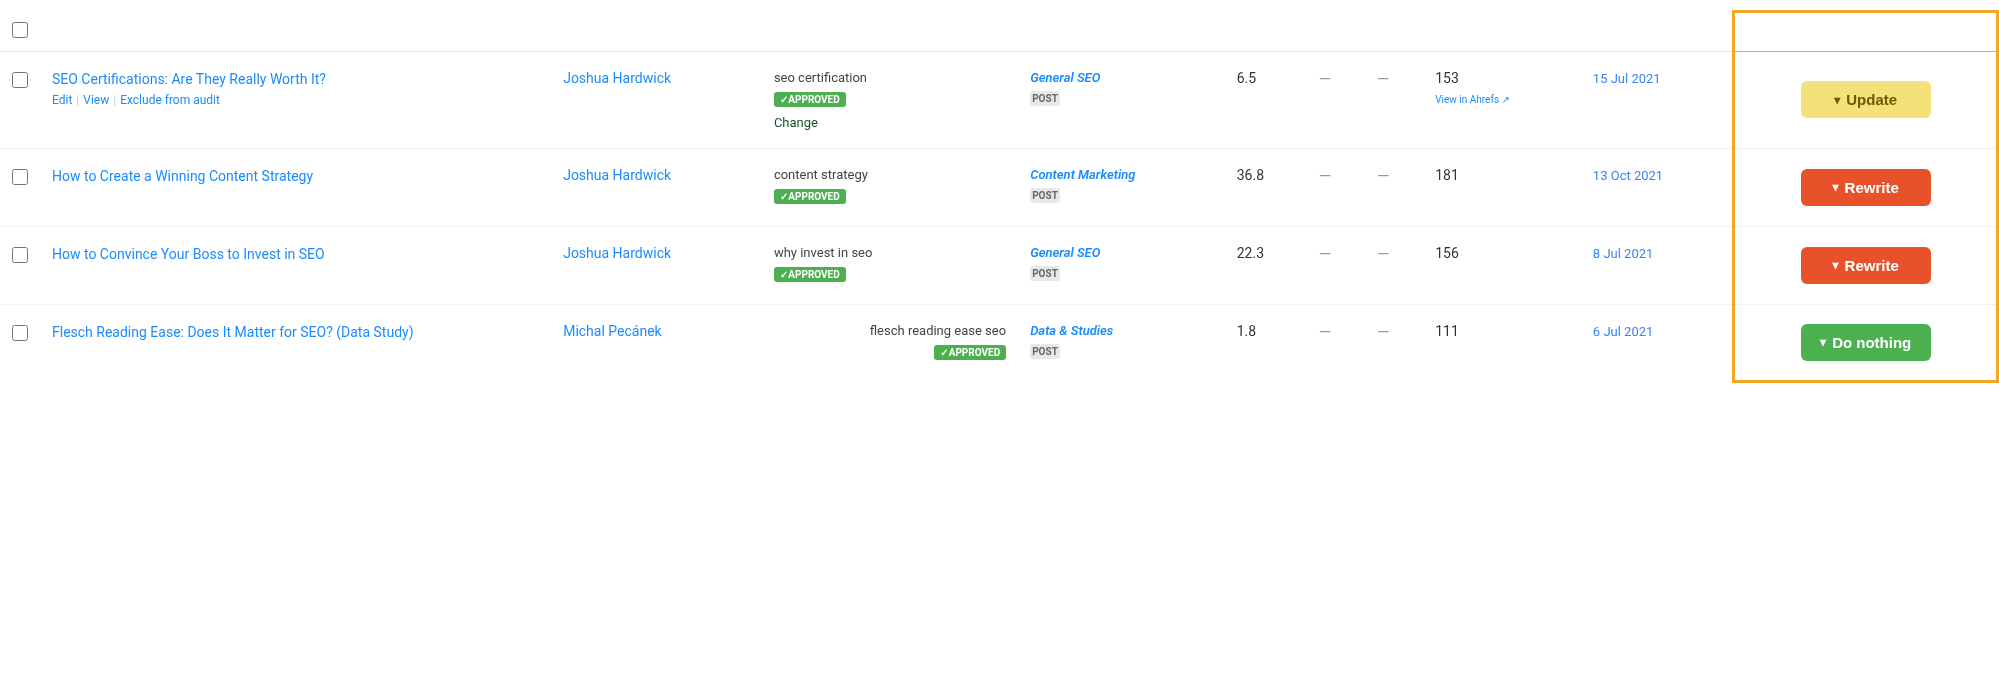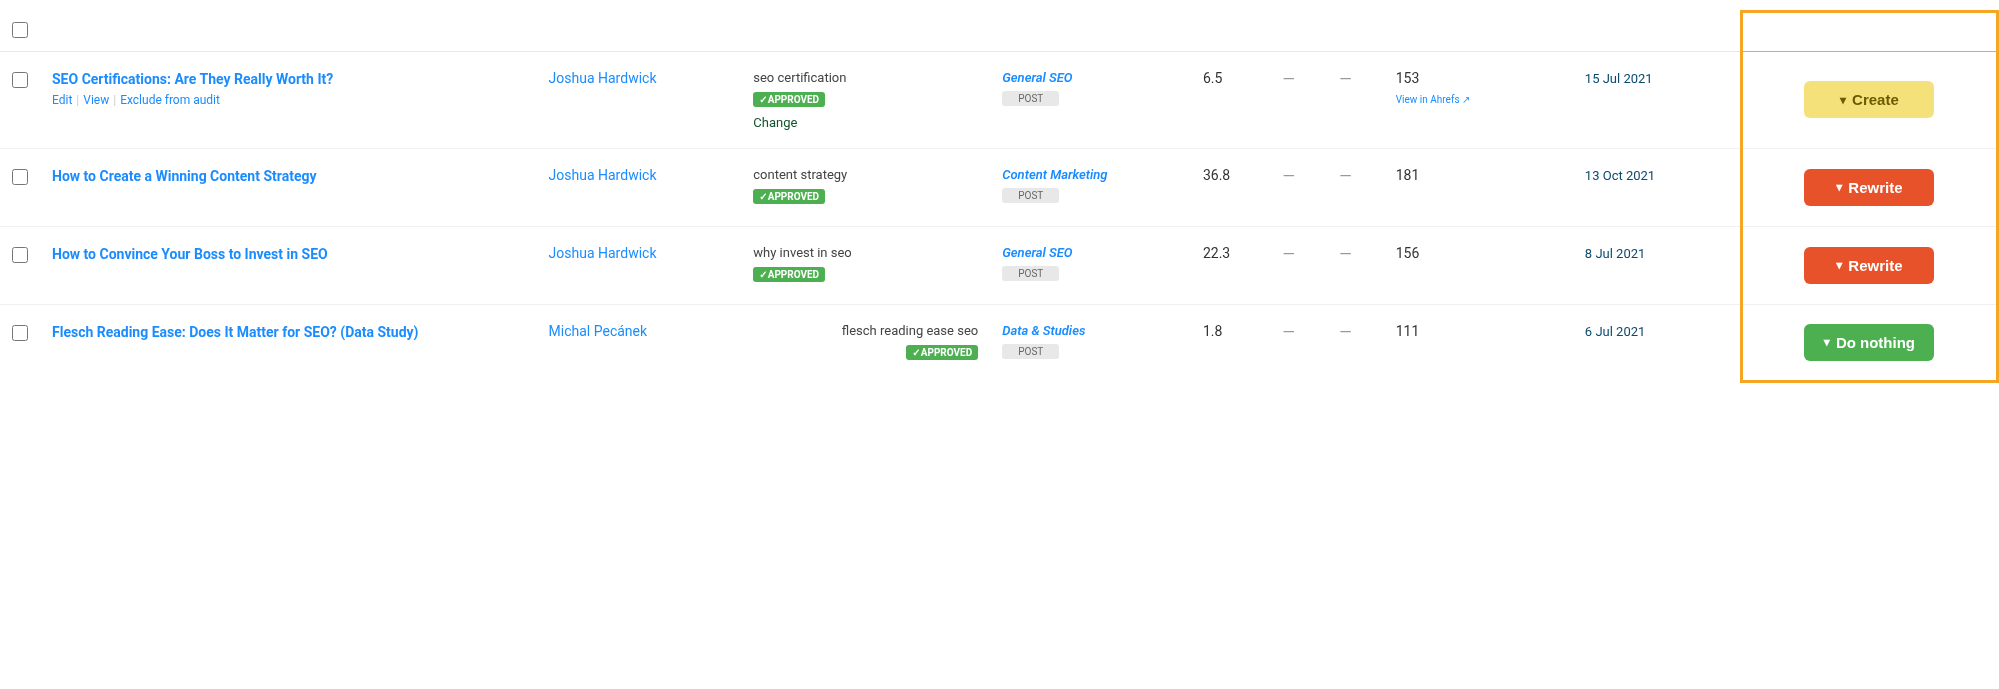--- a/index.html
+++ b/index.html
@@ -40,21 +40,21 @@
     }
     tbody tr:last-child {
       border-bottom: none;
     }
     tbody td {
       padding: 18px 12px;
       vertical-align: top;
     }
     .title-link {
       color: #1a8cff;
-      font-weight: 700;
+      font-weight: 400;
       font-size: 14px;
       cursor: pointer;
       line-height: 1.4;
       display: block;
       margin-bottom: 4px;
     }
     .row-actions {
       font-size: 12px;
       color: #999;
       margin-top: 4px;
@@ -106,22 +106,22 @@
       font-weight: 600;
       display: block;
       margin-bottom: 4px;
       font-style: italic;
     }
     .post-badge {
       display: inline-block;
       background: #e8e8e8;
       color: #666;
       font-size: 10px;
-      font-weight: 400;
-      padding: 2px 16px;
+      font-weight: 700;
+      padding: 2px 2px;
       border-radius: 3px;
     }
     .position-val {
       font-size: 14px;
       color: #333;
     }
     .dash {
       color: #999;
       font-size: 16px;
     }
@@ -133,24 +133,23 @@
     }
     .view-ahrefs {
       color: #1a8cff;
       font-size: 10px;
       cursor: pointer;
     }
     .view-ahrefs::after {
       content: ' ↗';
     }
     .date-val {
-      color: #0c4a6e;
+      color: #3b82f6;
       font-size: 13px;
       white-space: nowrap;
-      margin-left: 36px;
     }
     .suggestion-btn {
       display: inline-flex;
       align-items: center;
       gap: 6px;
       padding: 10px 18px;
       border: none;
       border-radius: 6px;
       font-size: 15px;
       font-weight: 600;
@@ -235,21 +234,21 @@
           <td><span class="author-name">Joshua Hardwick</span></td>
           <td style="min-width: 160px;"><span class="keyword-text">seo certification</span><span class="approved-badge">APPROVED</span><a class="change-link">Change</a></td>
           <td><span class="category-link">General SEO</span><span class="post-badge">POST</span></td>
           <td><span class="position-val">6.5</span></td>
           <td><span class="dash">—</span></td>
           <td><span class="dash">—</span></td>
           <td><span class="backlinks-val">153</span><a class="view-ahrefs">View in Ahrefs</a></td>
           <td><span class="date-val">15 Jul 2021</span></td>
           <td class="suggestion-td suggestion-body-td" style="text-align: center;"><button class="suggestion-btn btn-update">
               <span class="btn-chevron">▾</span>
-              <span>Create</span>
+              <span>Update</span>
             </button></td>
         </tr>
         <tr>
           <td class="checkbox-cell"><input type="checkbox" style=""></td>
           <td style="max-width: 320px;">
             <a class="title-link">How to Create a Winning Content Strategy</a>
           </td>
           <td><span class="author-name">Joshua Hardwick</span></td>
           <td style="min-width: 160px;"><span class="keyword-text">content strategy</span><span class="approved-badge">APPROVED</span></td>
           <td><span class="category-link">Content Marketing</span><span class="post-badge">POST</span></td>

